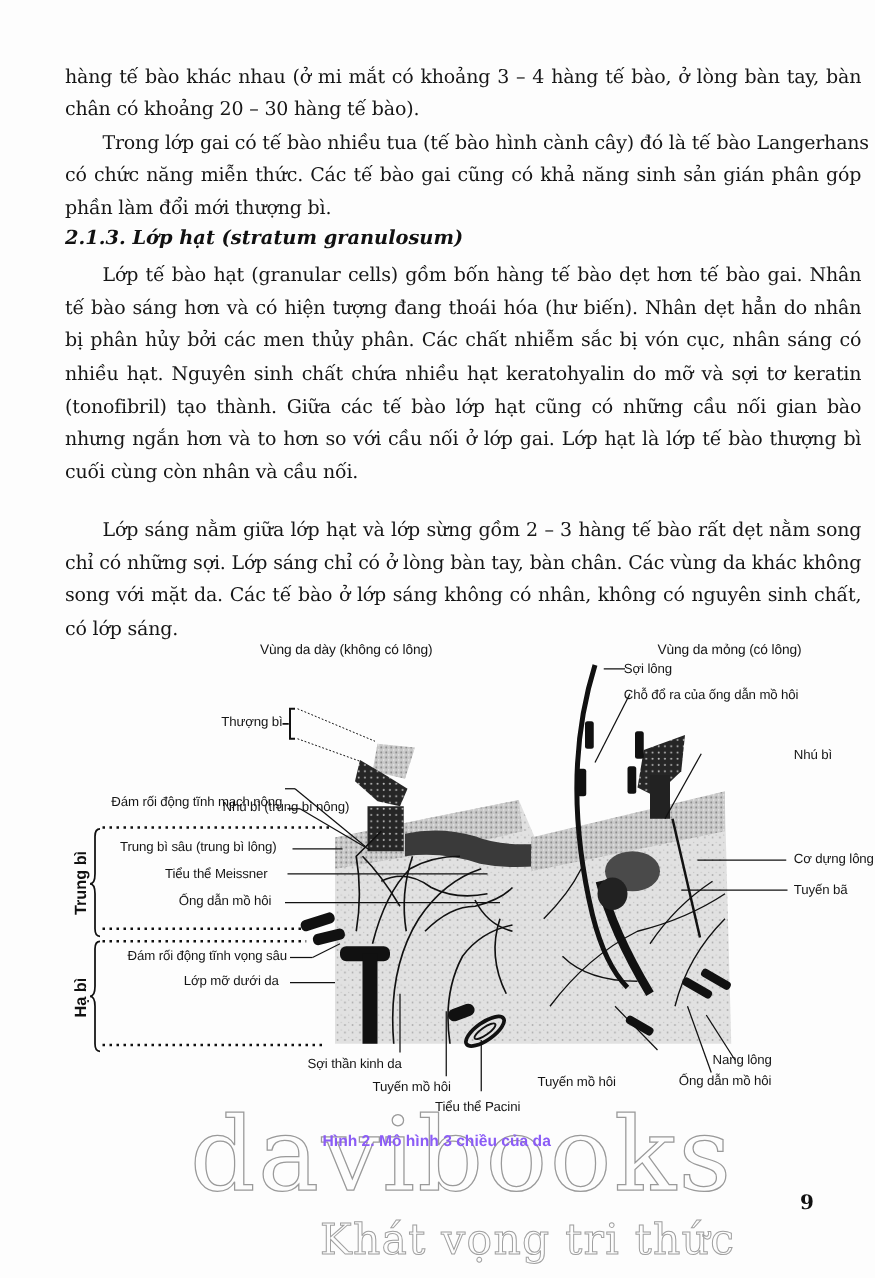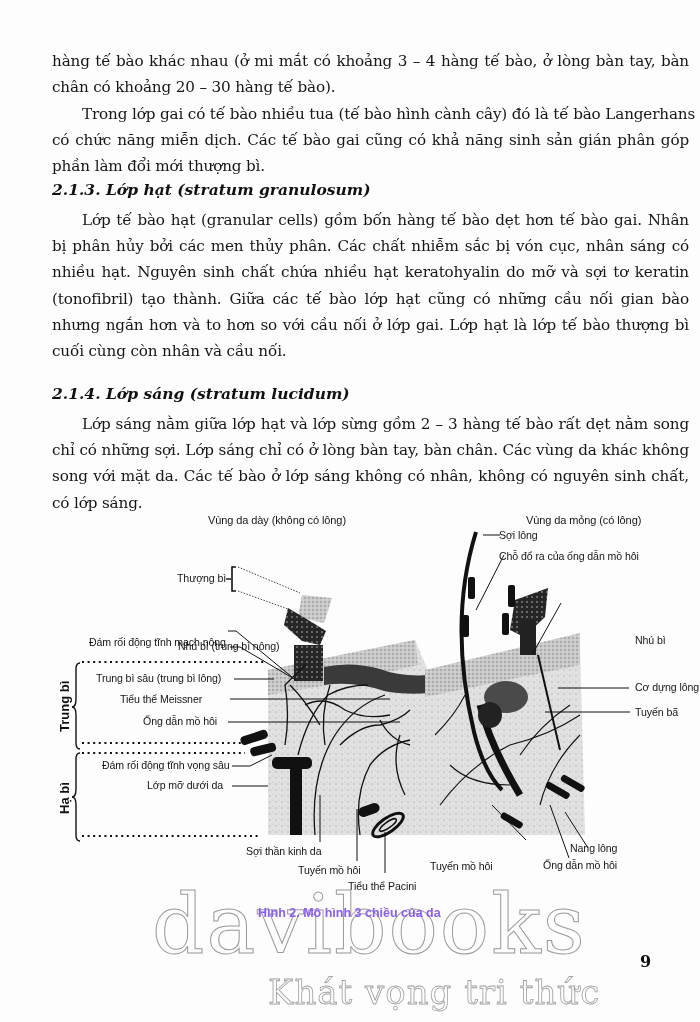--- a/index.html
+++ b/index.html
@@ -39,52 +39,52 @@
       font-family: "DejaVu Serif", "Liberation Serif", serif; font-weight: bold; font-size: 16px; color: #111;
     }
     .wm1 {
       position: absolute; left: 152px; top: 884px;
       font-family: "DejaVu Serif", "Liberation Serif", serif; font-size: 82px; letter-spacing: 2px;
       color: transparent; -webkit-text-stroke: 1px #9a9a9a; line-height: 1;
     }
     .wm2 {
       position: absolute; left: 256px; top: 975px;
       font-family: "DejaVu Serif", "Liberation Serif", serif; font-size: 34px; letter-spacing: 1px;
-      color: transparent; -webkit-text-stroke: 0.8px #a0a0a0; line-height: 1; margin-left: 12px;
+      color: transparent; -webkit-text-stroke: 0.8px #a0a0a0; line-height: 1;
     }
     svg.art { position: absolute; left: 0; top: 0; }
   </style>
 </head>
 <body>
 
 <div class="page">
 
   <div class="para" style="top:48px;">
     <span class="ln">hàng tế bào khác nhau (ở mi mắt có khoảng 3 – 4 hàng tế bào, ở lòng bàn tay, bàn</span>
     <span class="ln last">chân có khoảng 20 – 30 hàng tế bào).</span>
   </div>
 
   <div class="para" style="top:101px;">
     <span class="ln indent">Trong lớp gai có tế bào nhiều tua (tế bào hình cành cây) đó là tế bào Langerhans</span>
-    <span class="ln">có chức năng miễn dịch. Các tế bào gai cũng có khả năng sinh sản gián phân góp</span>
+    <span class="ln">có chức năng miễn thức. Các tế bào gai cũng có khả năng sinh sản gián phân góp</span>
     <span class="ln last">phần làm đổi mới thượng bì.</span>
   </div>
 
   <div class="heading" style="top:180px;font-style:italic;">2.1.3. Lớp hạt (stratum granulosum)</div>
 
   <div class="para" style="top:207px;">
     <span class="ln indent">Lớp tế bào hạt (granular cells) gồm bốn hàng tế bào dẹt hơn tế bào gai. Nhân</span>
+    <span class="ln">tế bào sáng hơn và có hiện tượng đang thoái hóa (hư biến). Nhân dẹt hẳn do nhân</span>
     <span class="ln">bị phân hủy bởi các men thủy phân. Các chất nhiễm sắc bị vón cục, nhân sáng có</span>
     <span class="ln">nhiều hạt. Nguyên sinh chất chứa nhiều hạt keratohyalin do mỡ và sợi tơ keratin</span>
     <span class="ln">(tonofibril) tạo thành. Giữa các tế bào lớp hạt cũng có những cầu nối gian bào</span>
     <span class="ln">nhưng ngắn hơn và to hơn so với cầu nối ở lớp gai. Lớp hạt là lớp tế bào thượng bì</span>
     <span class="ln last">cuối cùng còn nhân và cầu nối.</span>
   </div>
 
-  <div class="heading" style="top:384px;">2.1.4. Lớp sáng (stratum lucidum)</div>
 
   <div class="para" style="top:411px;">
     <span class="ln indent">Lớp sáng nằm giữa lớp hạt và lớp sừng gồm 2 – 3 hàng tế bào rất dẹt nằm song</span>
     <span class="ln">chỉ có những sợi. Lớp sáng chỉ có ở lòng bàn tay, bàn chân. Các vùng da khác không</span>
     <span class="ln">song với mặt da. Các tế bào ở lớp sáng không có nhân, không có nguyên sinh chất,</span>
     <span class="ln last">có lớp sáng.</span>
   </div>
 
   <div class="fig">
     <svg class="art" width="660" height="420" viewBox="0 0 660 420">
@@ -208,28 +208,28 @@
     <div class="lbl b" style="left:168px; top:9px;">Vùng da dày (không có lông)</div>
     <div class="lbl b" style="left:457px; top:9px;margin-left:29px;">Vùng da mỏng (có lông)</div>
 
     <div class="vert" style="left:17px; top:227px;">Trung bì</div>
     <div class="vert" style="left:17px; top:309px;">Hạ bì</div>
 
     <div class="lbl" style="left:137px; top:67px;">Thượng bì</div>
     <div class="lbl" style="left:49px; top:131px;text-align:center;">Đám rối động tĩnh mạch nông</div>
     <div class="lbl" style="left:94px; top:135px;padding-left:44px;">Nhú bì (trung bì nông)</div>
     <div class="lbl" style="left:56px; top:167px;">Trung bì sâu (trung bì lông)</div>
-    <div class="lbl" style="left:80px; top:188px;">Tiểu thể Meissner</div>
+    <div class="lbl" style="left:92px; top:188px;">Tiểu thể Meissner</div>
     <div class="lbl" style="left:103px; top:210px;">Ống dẫn mồ hôi</div>
     <div class="lbl" style="left:62px; top:254px;">Đám rối động tĩnh vọng sâu</div>
     <div class="lbl" style="left:107px; top:274px;">Lớp mỡ dưới da</div>
 
     <div class="lbl" style="left:459px; top:24px;">Sợi lông</div>
     <div class="lbl" style="left:459px; top:45px;">Chỗ đổ ra của ống dẫn mồ hôi</div>
-    <div class="lbl" style="left:595px; top:93px;margin-top:36px;">Nhú bì</div>
+    <div class="lbl" style="left:595px; top:93px;">Nhú bì</div>
     <div class="lbl" style="left:595px; top:176px;">Cơ dựng lông</div>
     <div class="lbl" style="left:595px; top:201px;">Tuyến bã</div>
     <div class="lbl" style="left:530px; top:337px;">Nang lông</div>
     <div class="lbl" style="left:503px; top:354px;">Ống dẫn mồ hôi</div>
 
     <div class="lbl" style="left:206px; top:340px;">Sợi thần kinh da</div>
     <div class="lbl" style="left:258px; top:359px;">Tuyến mồ hôi</div>
     <div class="lbl" style="left:308px; top:375px;">Tiểu thể Pacini</div>
     <div class="lbl" style="left:390px; top:355px;">Tuyến mồ hôi</div>
   </div>

